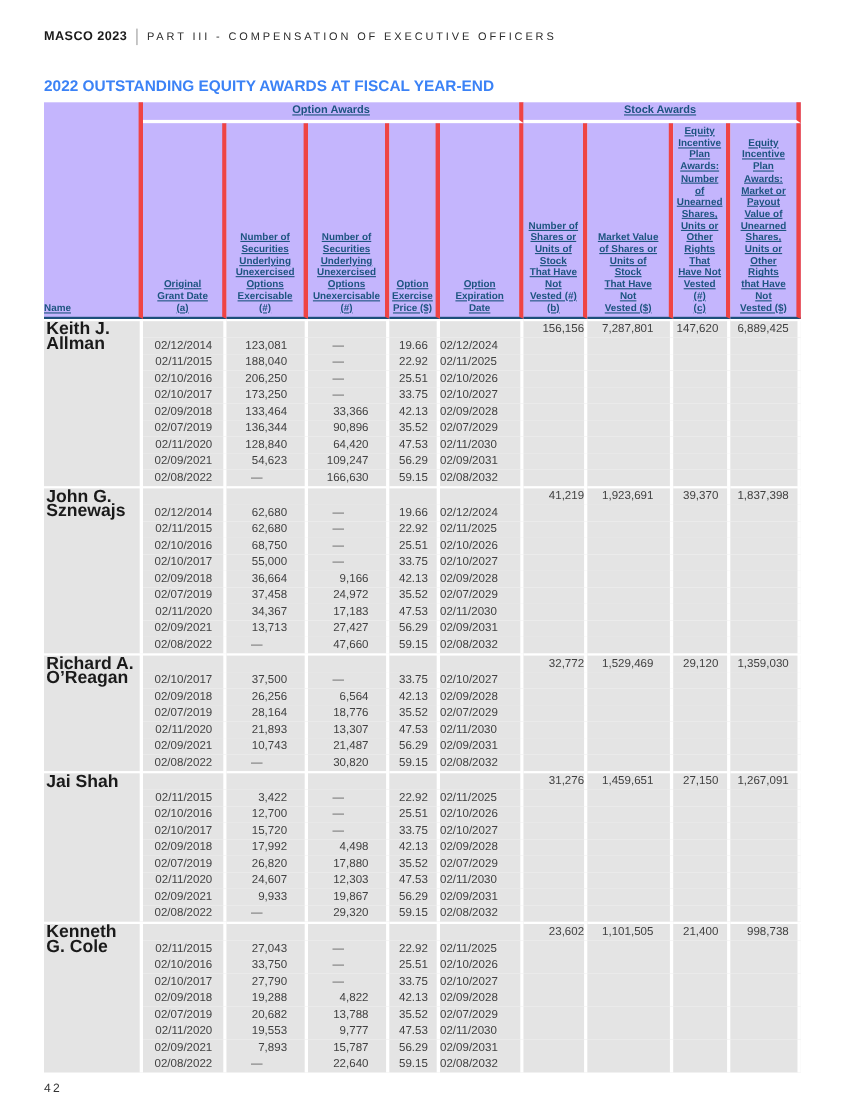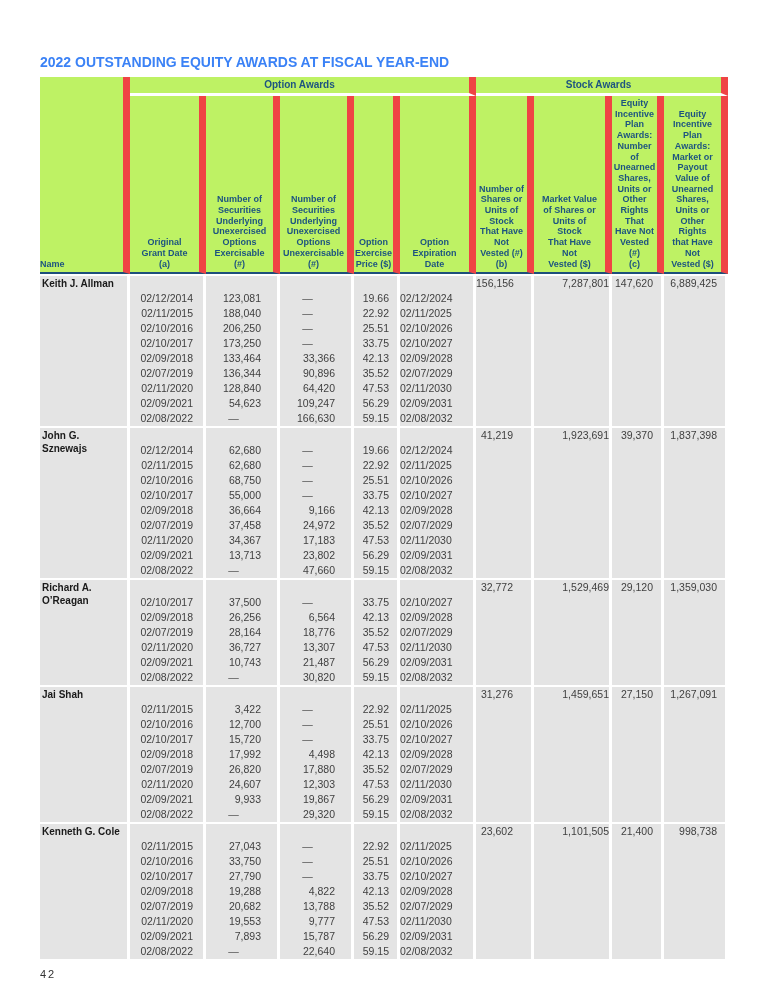--- a/index.html
+++ b/index.html
@@ -19,65 +19,71 @@
   
   .page-title {
     margin-top:29px; font-size:14px; font-weight:bold; color:#3b82f6; letter-spacing:0;
   }
 
   
   table.equity { margin-top:7px; width:688px; border-collapse:separate; border-spacing:0; table-layout:fixed; }
   th, td { box-sizing:border-box; overflow:hidden; }
 
   th {
-    background:#bef264; color:#1d5480; font-weight:bold;
+    background:#c4b5fd; color:#1d5480; font-weight:bold;
     vertical-align:bottom; text-align:center;
     font-size:9px; line-height:10.7px; white-space:pre-line;
     padding:2px 1px 3px 1px;
-    border-right:7px solid #ef4444;
+    border-right:4px solid #ef4444;
     border-bottom:2px solid #1d4f7a;
+    text-decoration:underline;
   }
   th.group {
     font-size:10px; line-height:12px; vertical-align:middle;
     height:17px; padding:2px; border-bottom:3px solid #fff;
   }
   th.name-th { text-align:left; padding-left:0; }
 
   td {
     background:#e4e4e4; font-size:10.5px; line-height:15px; color:#3f3f3f;
     padding:0; border-right:3px solid #fff;
   }
   .sec-start td { border-top:2px solid #fff; }
 
   td.name-cell {
     font-weight:bold; color:#1a1a1a; vertical-align:top; text-align:left;
-    padding:1px 2px 0 2px; font-size:10px; line-height:13px;
+    padding:1px 2px 0 2px; font-size:16px; line-height:13px;
   }
   td.c1 { text-align:right; padding-right:10px; }  
   td.c2 { text-align:right; padding-right:16px; }  
   td.c3 { text-align:right; padding-right:16px; }  
   td.c4 { text-align:right; padding-right:8px; }   
   td.c5 { text-align:center; padding-right:24px; }   
   td.dash { text-align:center; color:#555; }
   td.stock-val { vertical-align:top; text-align:right; }
-  td.s0 { padding-right:18px; }
-  td.s1 { padding-right:0; }
+  td.s0 { padding-right:0; }
+  td.s1 { padding-right:15px; }
   td.s2 { padding-right:8px; }
   td.s3 { padding-right:8px;text-align:right; }
 
   .page-footer {
     width:688px; text-align:left; margin-top:9px;
     font-size:11px; letter-spacing:2px; color:#333;
   }
 </style>
 </head>
 <body>
 
 <div class="page">
 
+  <div class="doc-header">
+    <span class="brand">MASCO 2023</span>
+    <span class="hdr-divider"></span>
+    <span class="section-title">PART III - COMPENSATION OF EXECUTIVE OFFICERS</span>
+  </div>
 
   <div class="page-title">2022 OUTSTANDING EQUITY AWARDS AT FISCAL YEAR-END</div>
 
   <table class="equity">
     <colgroup>
       <col style="width:90px">
         <col style="width:76px">
         <col style="width:74px">
         <col style="width:74px">
       <col style="width:46px">
@@ -362,21 +368,21 @@
           <td class="c4">47.53</td>
           <td class="c5">02/11/2030</td>
           <td class="stock-val s0"></td>
           <td class="stock-val s1"></td>
           <td class="stock-val s2"></td>
           <td class="stock-val s3"></td>
         </tr>
         <tr>
           <td class="c1">02/09/2021</td>
           <td class="c2">13,713</td>
-          <td class="c3">23,802</td>
+          <td class="c3">27,427</td>
           <td class="c4">56.29</td>
           <td class="c5">02/09/2031</td>
           <td class="stock-val s0"></td>
           <td class="stock-val s1"></td>
           <td class="stock-val s2"></td>
           <td class="stock-val s3"></td>
         </tr>
         <tr>
           <td class="c1">02/08/2022</td>
           <td class="c2 dash">—</td>
@@ -428,21 +434,21 @@
           <td class="c3">18,776</td>
           <td class="c4">35.52</td>
           <td class="c5">02/07/2029</td>
           <td class="stock-val s0"></td>
           <td class="stock-val s1"></td>
           <td class="stock-val s2"></td>
           <td class="stock-val s3"></td>
         </tr>
         <tr>
           <td class="c1">02/11/2020</td>
-          <td class="c2">36,727</td>
+          <td class="c2">21,893</td>
           <td class="c3">13,307</td>
           <td class="c4">47.53</td>
           <td class="c5">02/11/2030</td>
           <td class="stock-val s0"></td>
           <td class="stock-val s1"></td>
           <td class="stock-val s2"></td>
           <td class="stock-val s3"></td>
         </tr>
         <tr>
           <td class="c1">02/09/2021</td>

